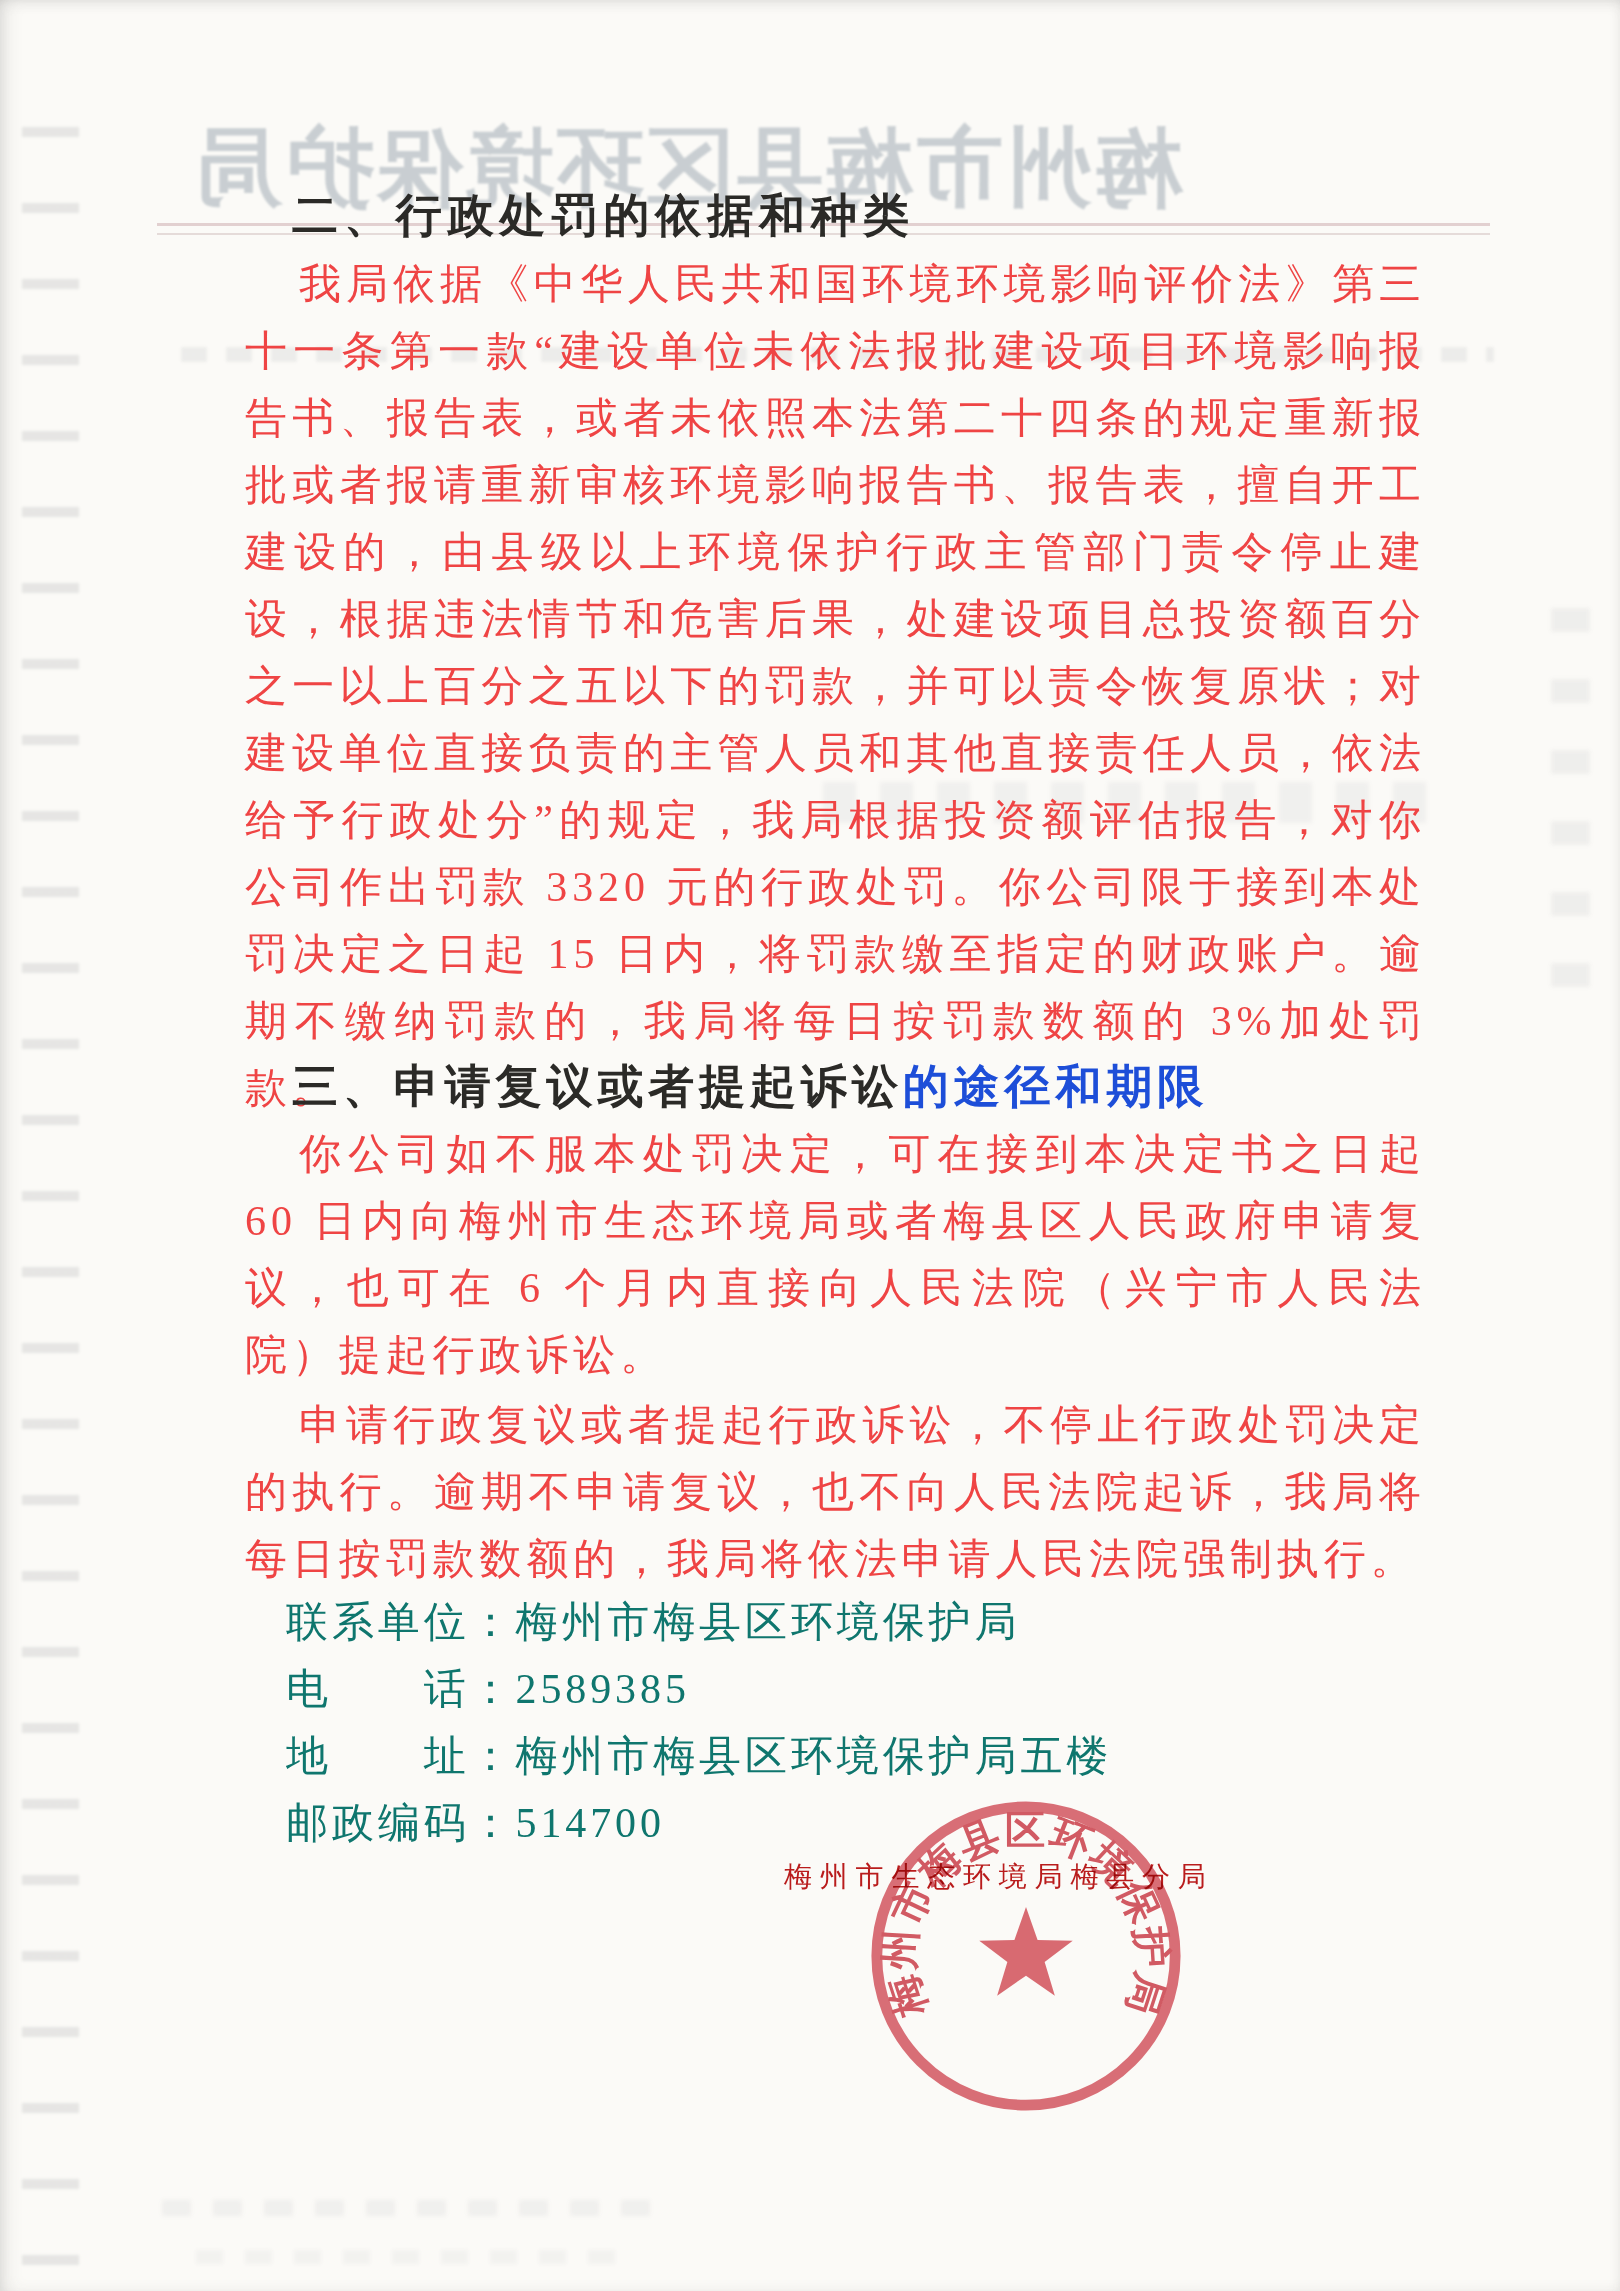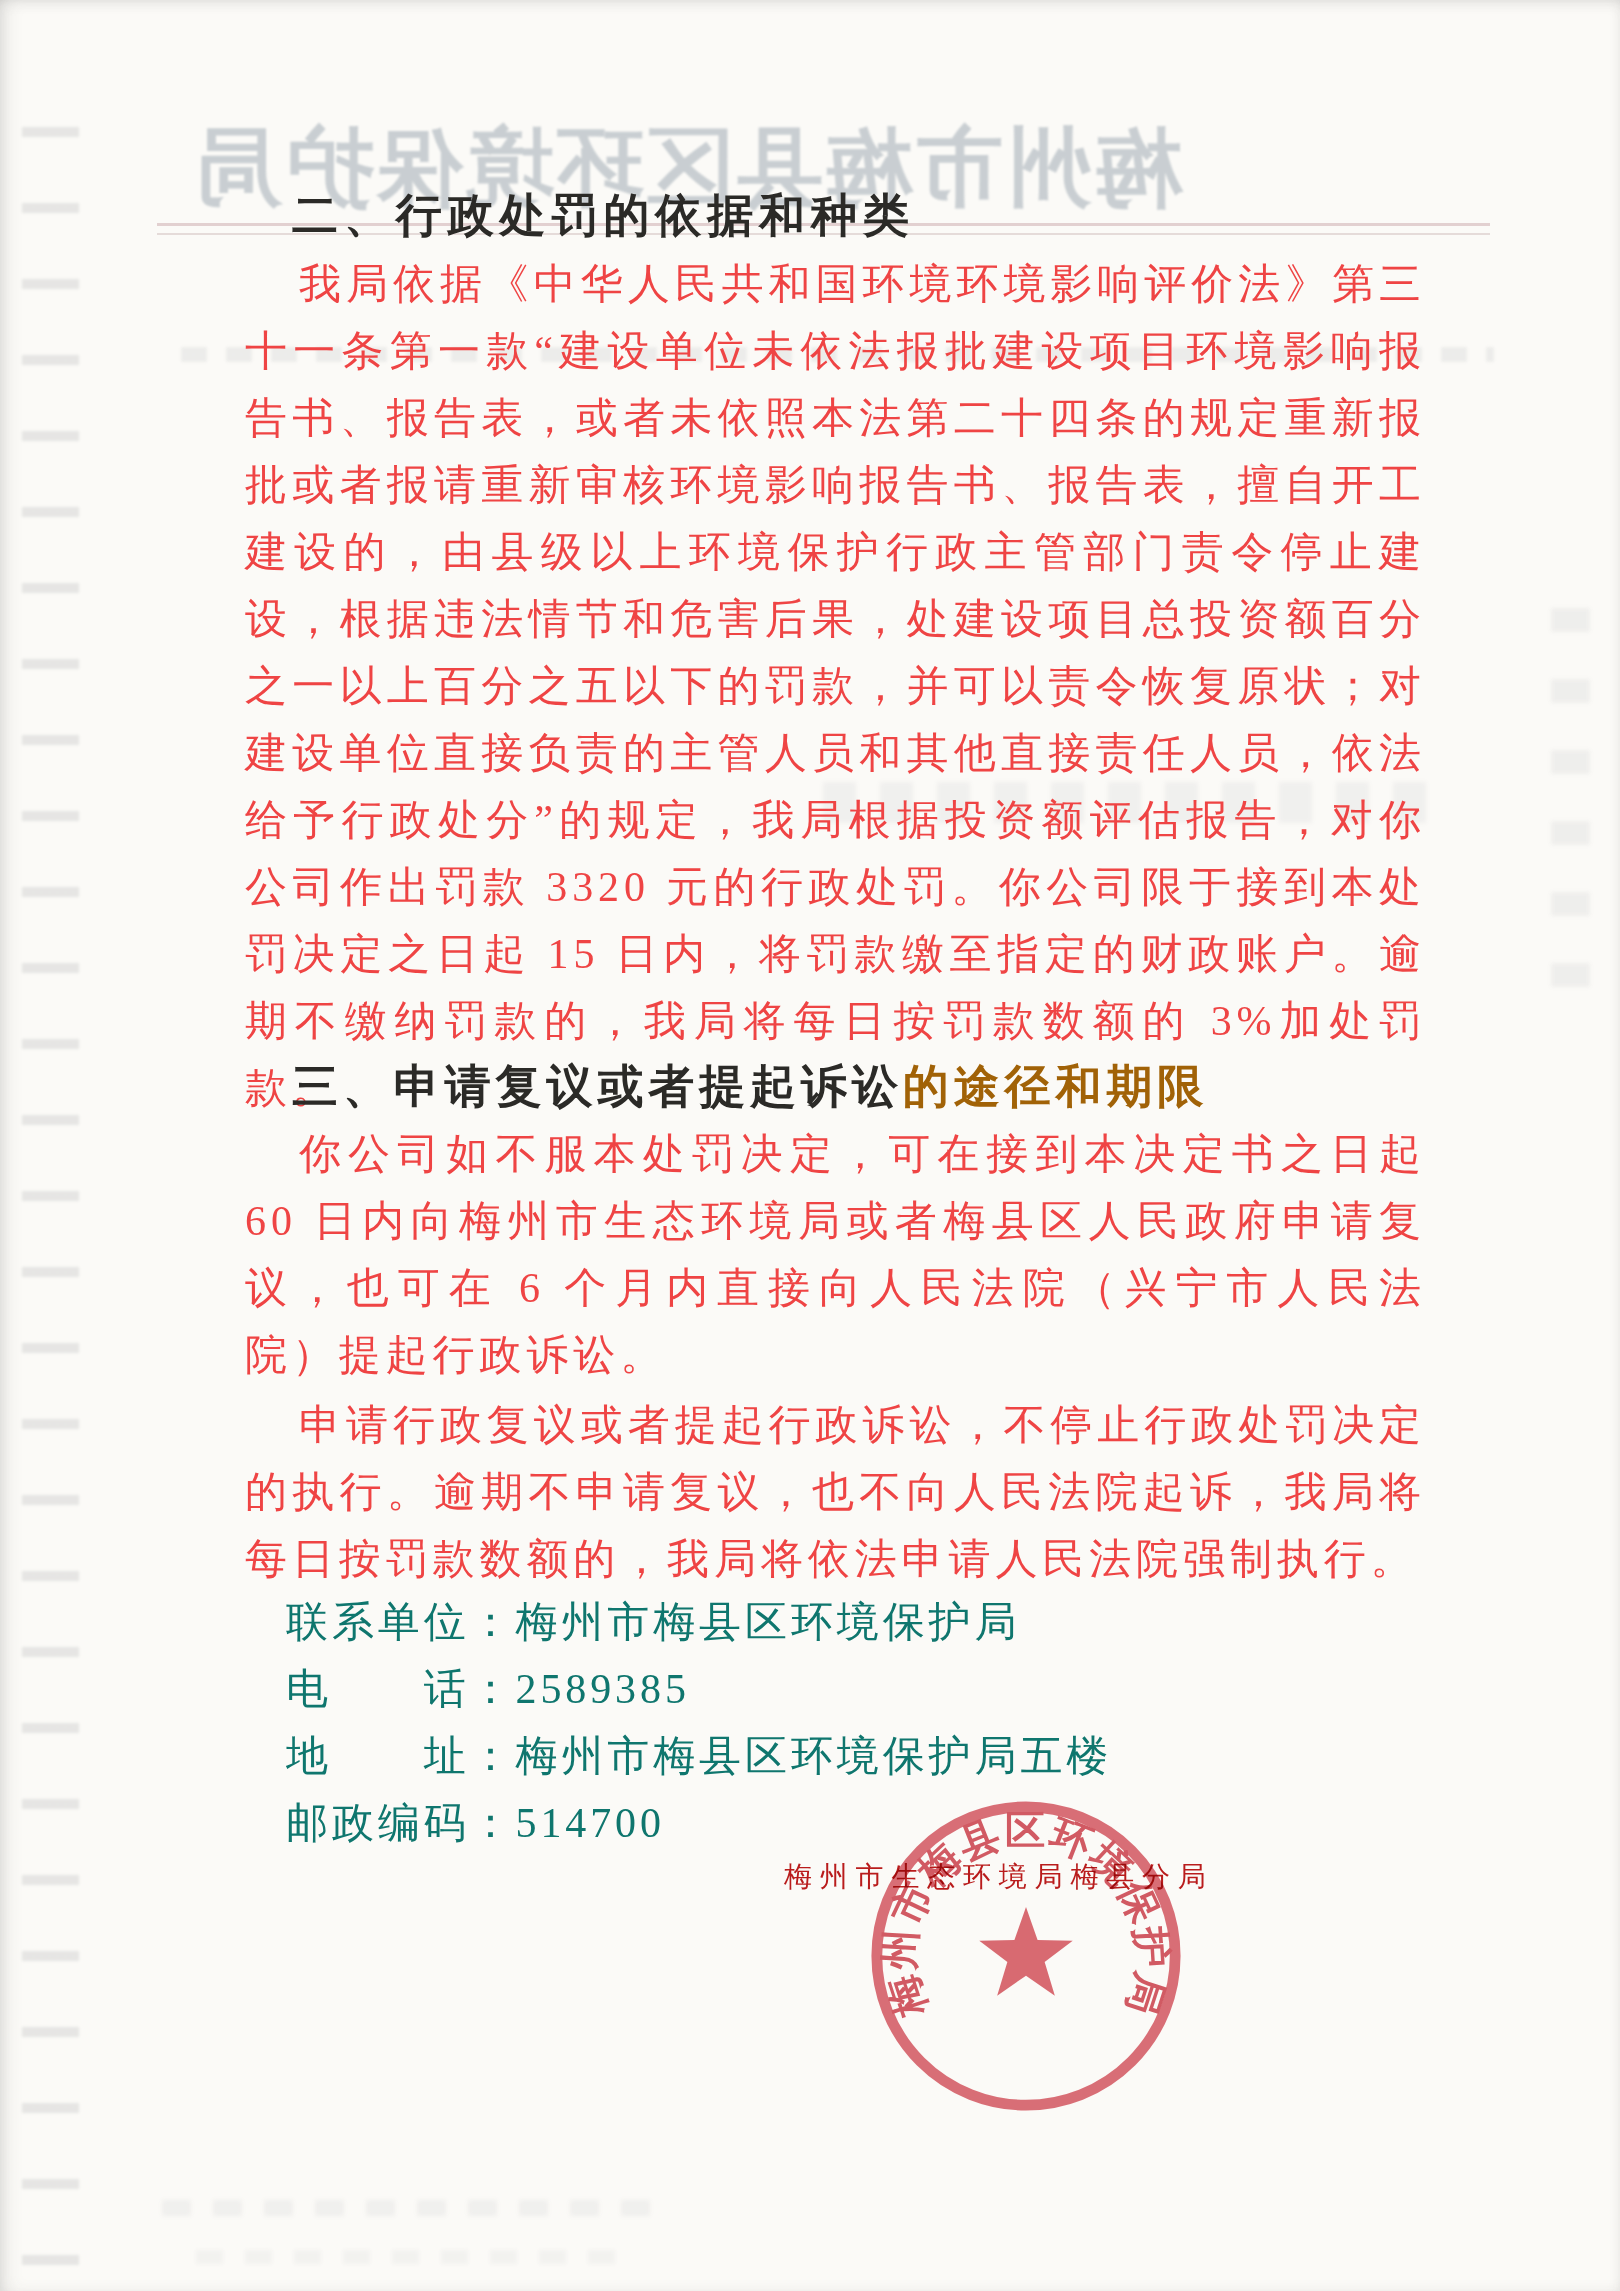--- a/index.html
+++ b/index.html
@@ -103,21 +103,21 @@
     left: 47px;
     font-family: "Liberation Sans", "DejaVu Sans", sans-serif;
     font-weight: 700;
     font-size: 46px;
     line-height: 59px;
     color: #2b2a27;
     white-space: nowrap;
   }
   .sec2-heading { top: 186px; letter-spacing: 5.9px; }
   .sec3-heading { top: 1057px; letter-spacing: 4.9px; }
-  .sec3-heading .faded { color: #a16207; }
+  .sec3-heading .faded { color: #1d4ed8; }
   .body-text {
     position: absolute;
     left: 0;
     width: 1181px;
     margin: 0;
     font-size: 42px;
     line-height: 67px;
     letter-spacing: 4.9px;
     text-align: justify;
     text-indent: 54px;

